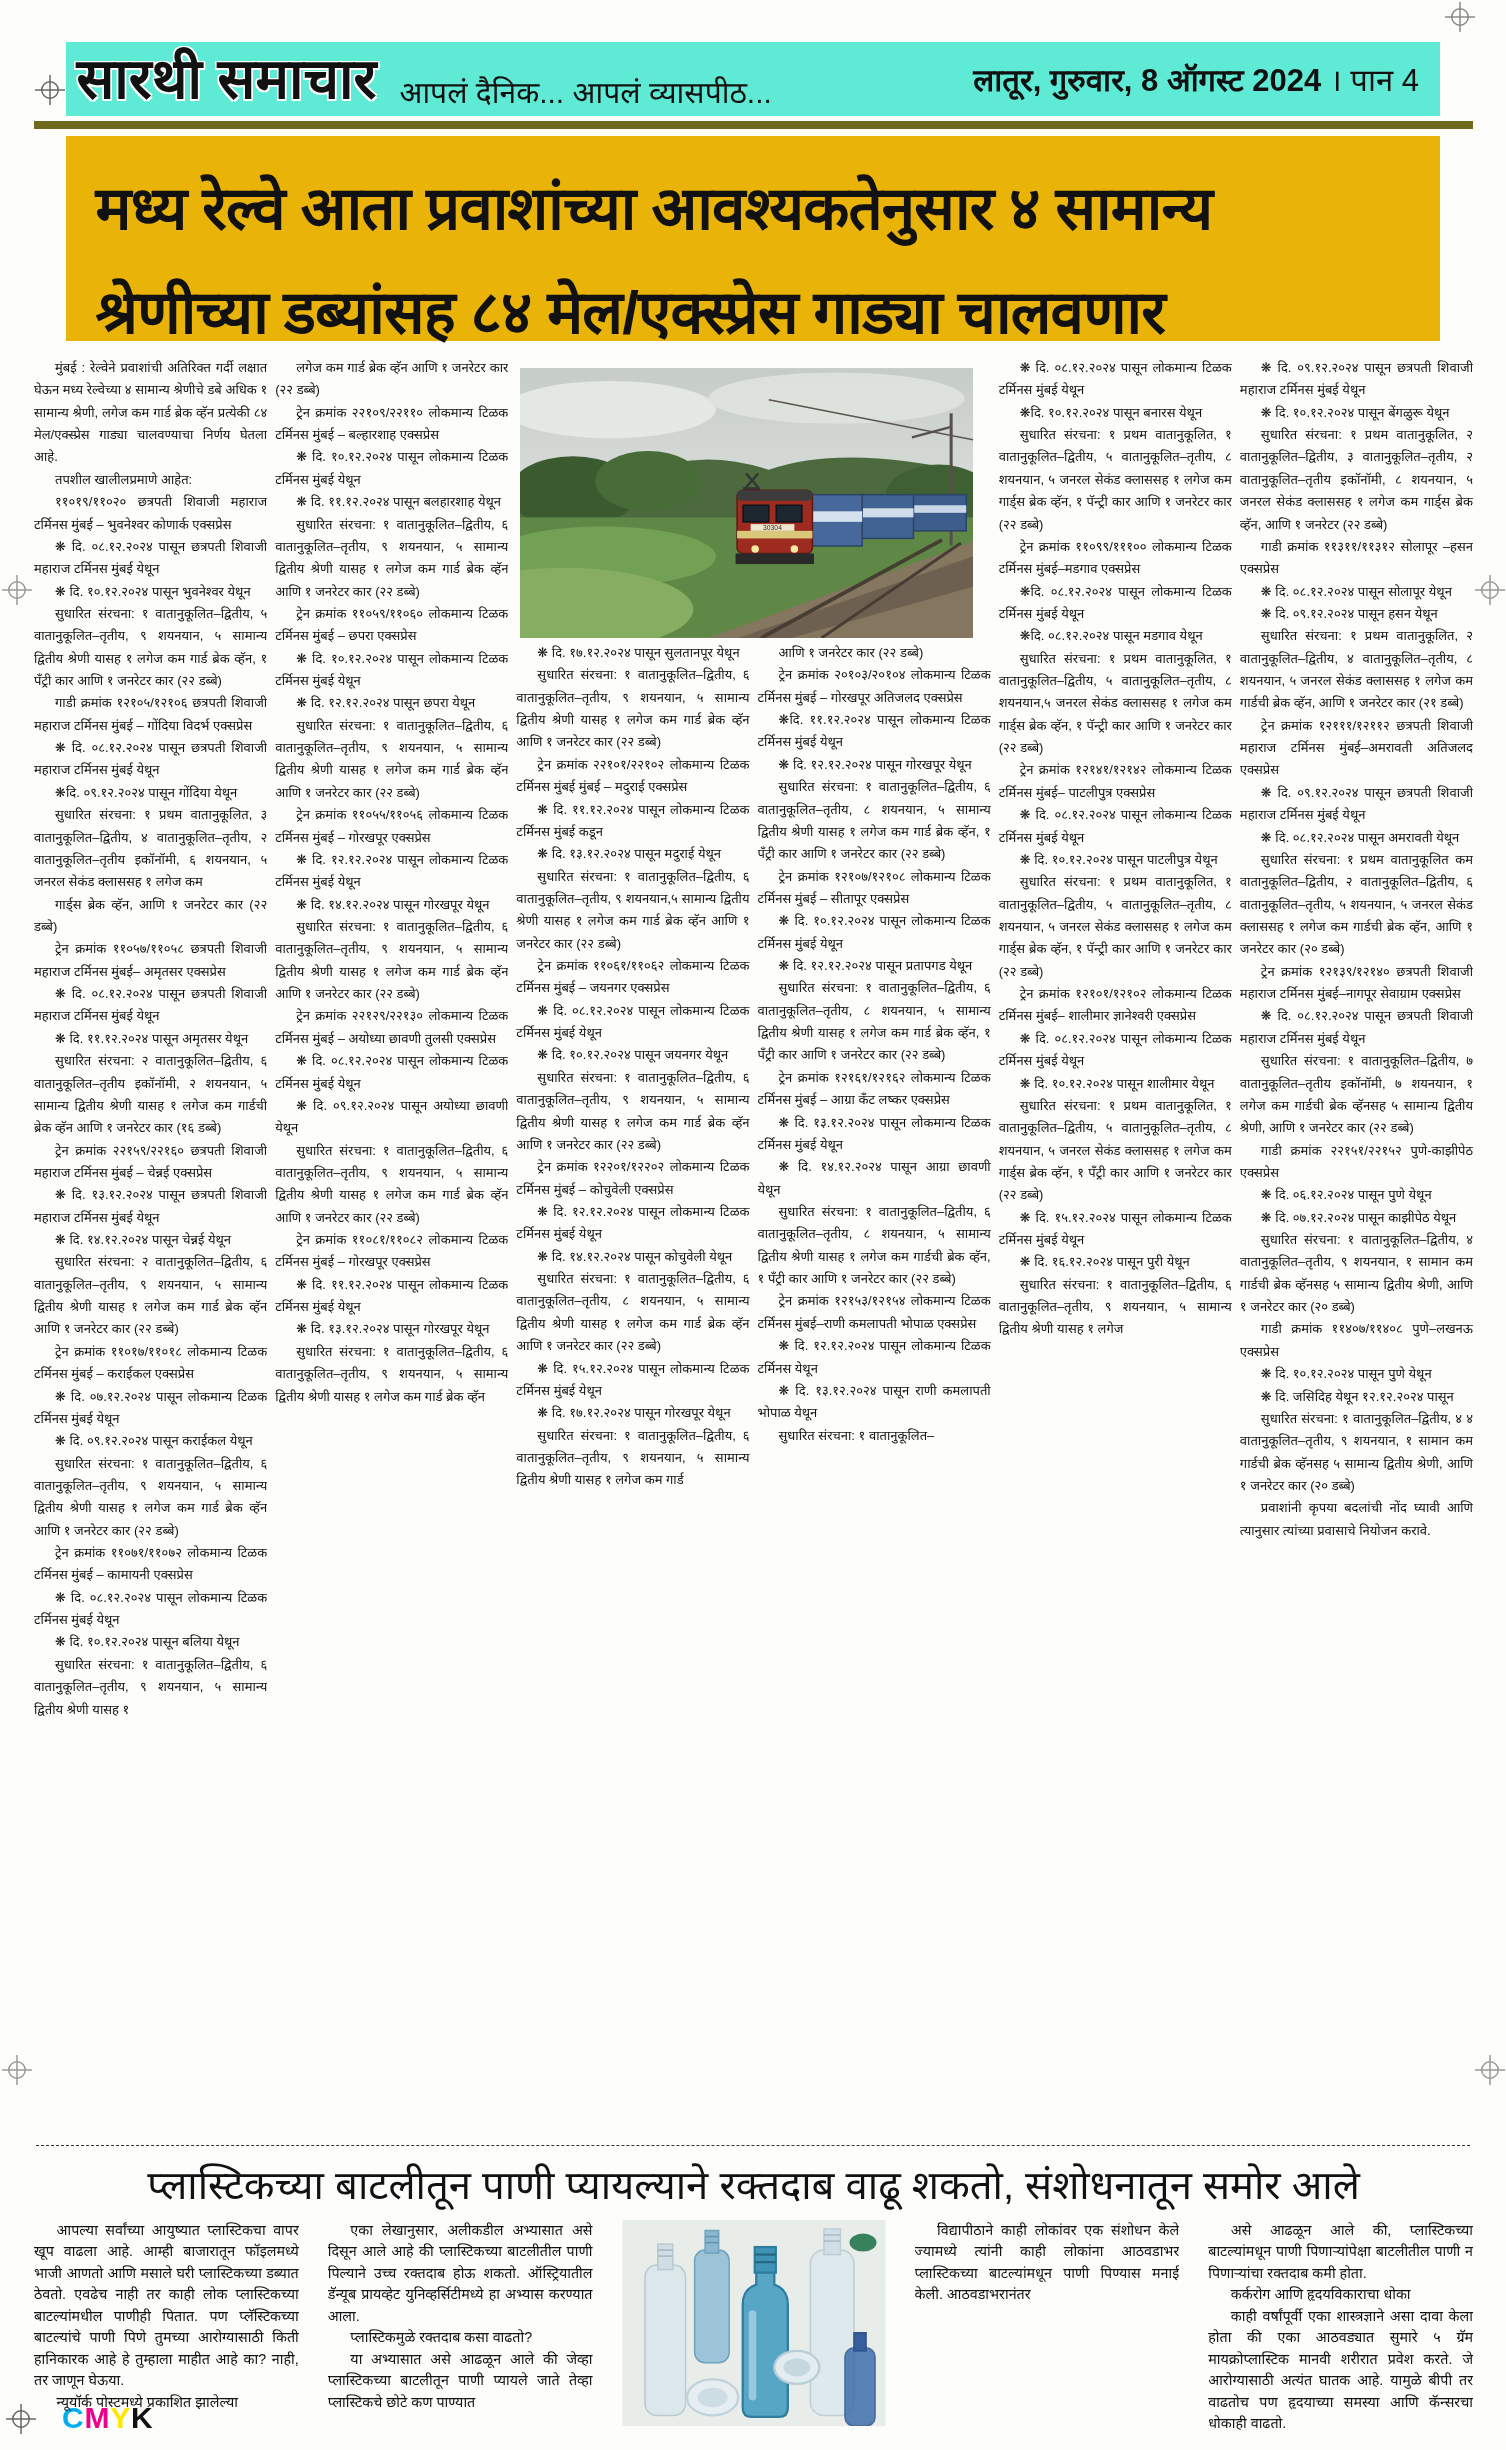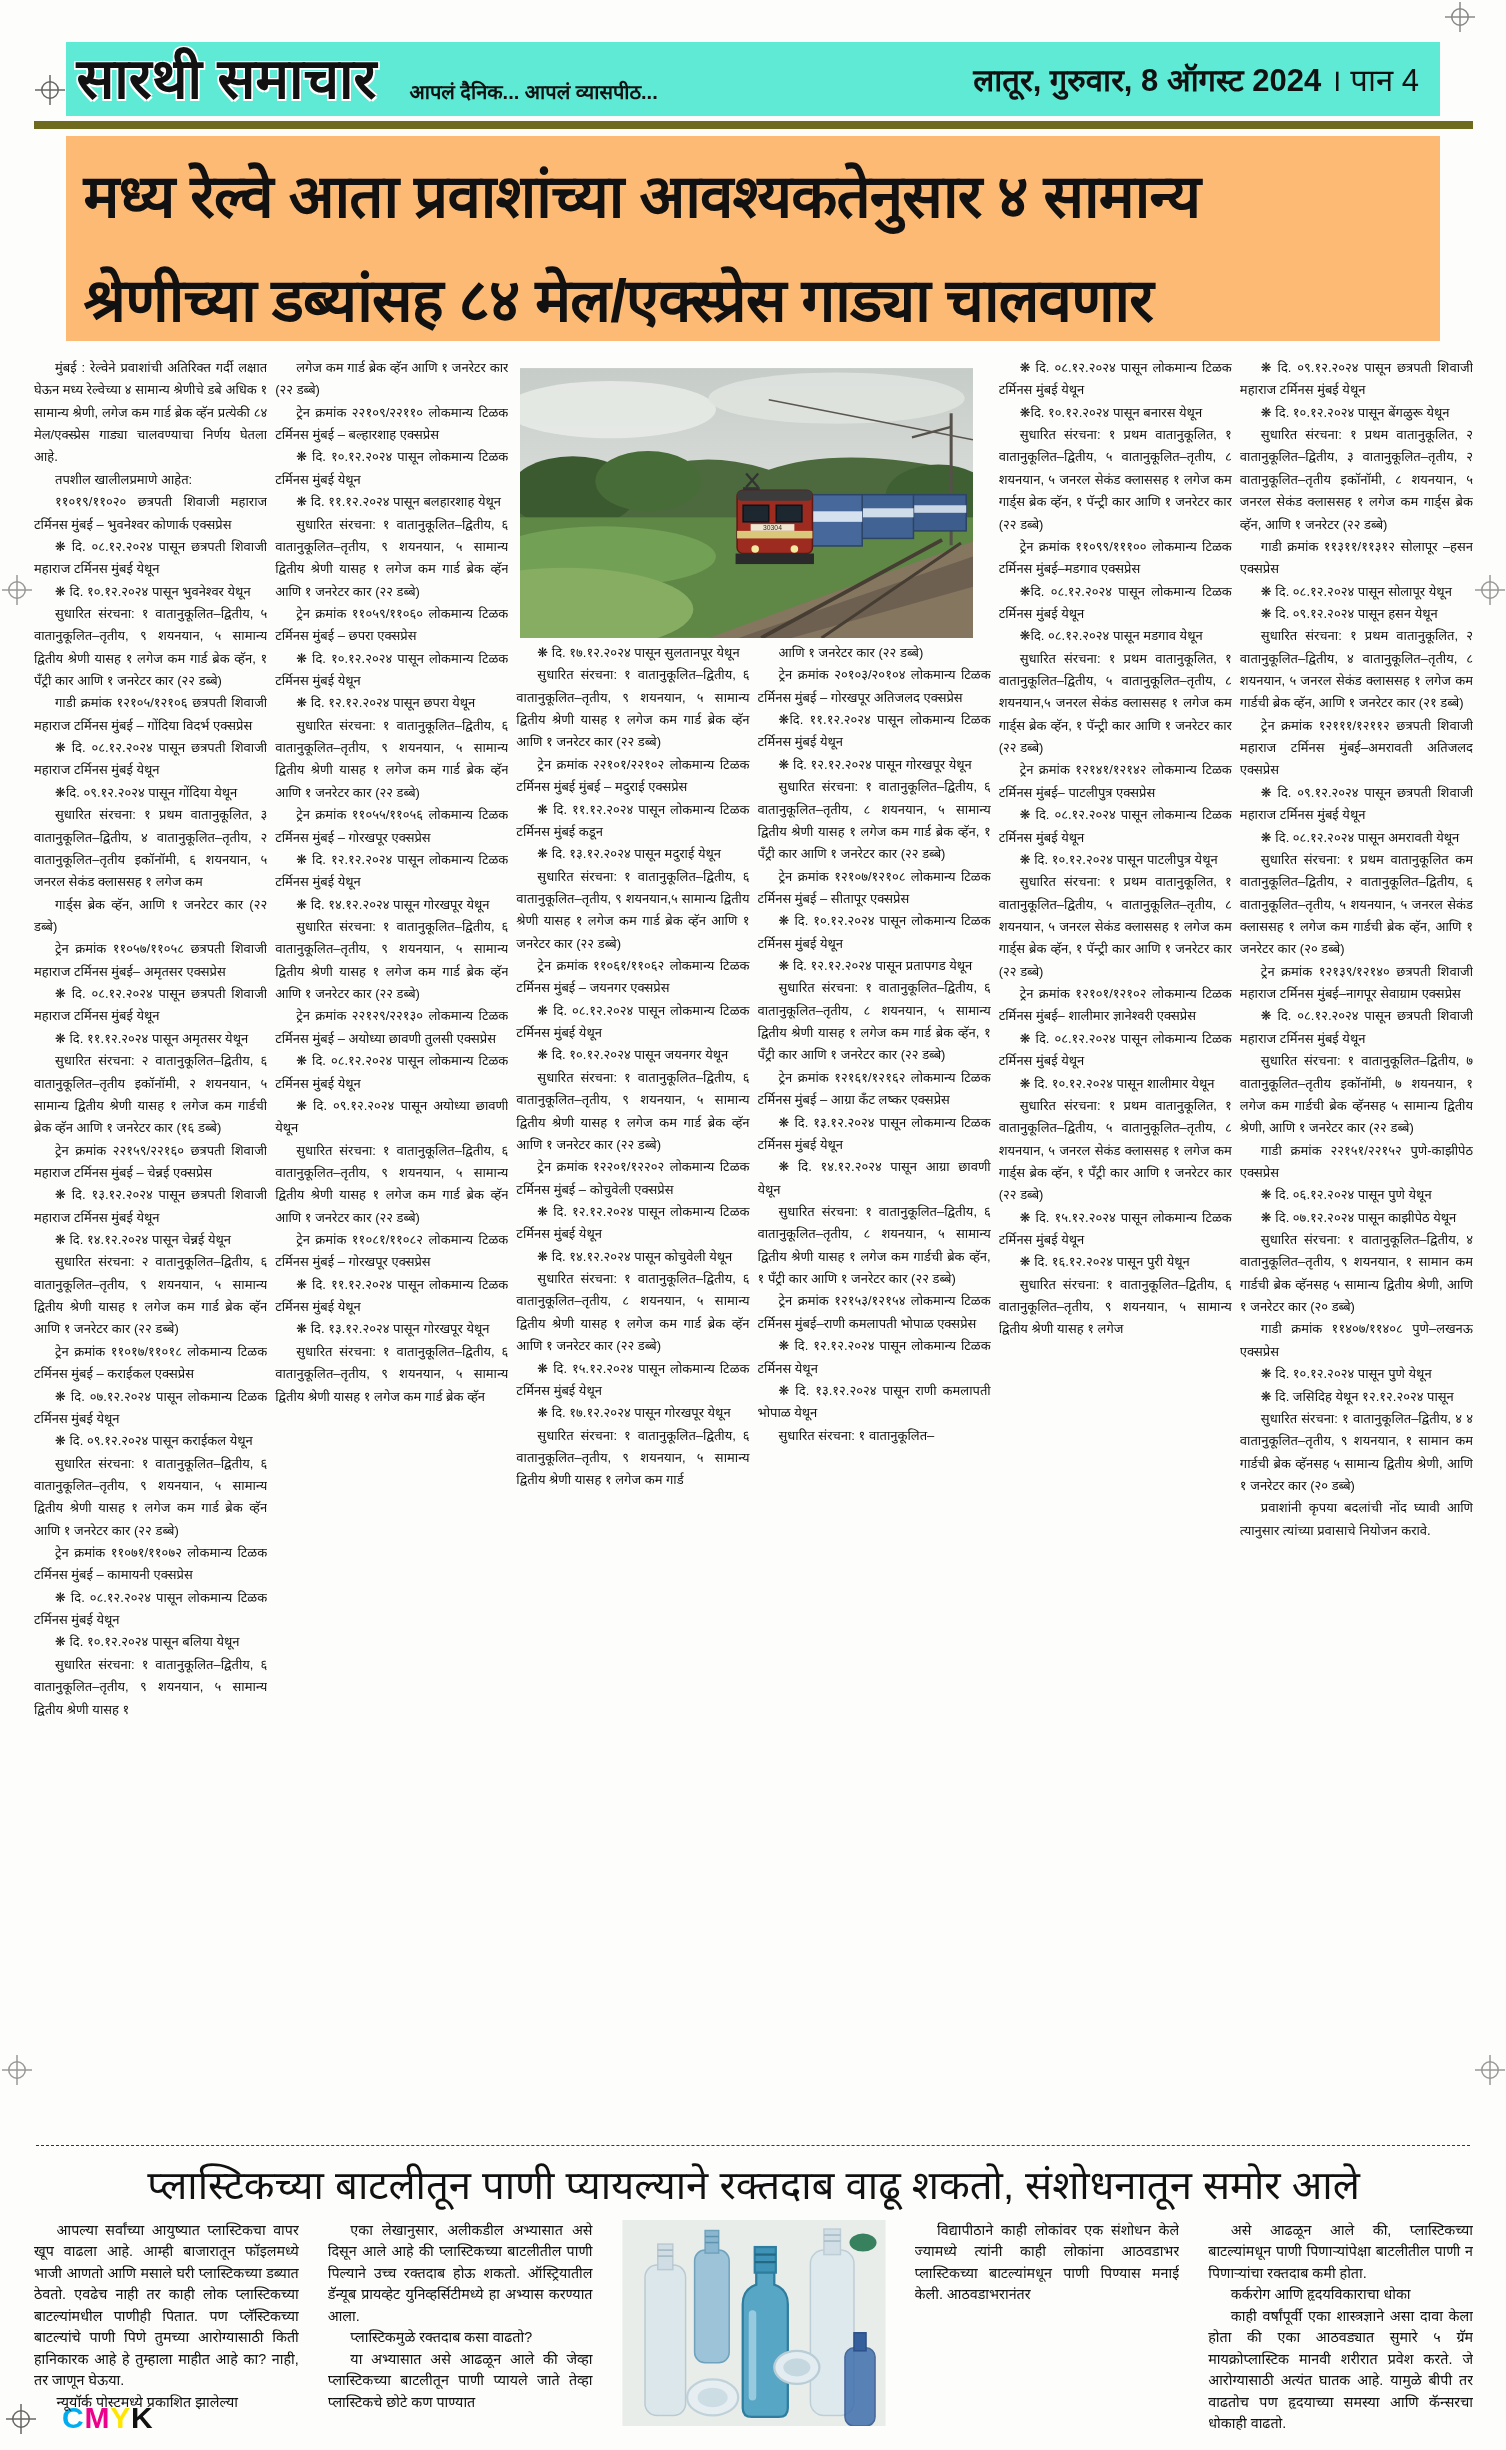--- a/index.html
+++ b/index.html
@@ -9,27 +9,27 @@
   .regmark{position:absolute;width:30px;height:30px;}
   .regmark svg{display:block;}
   .cmyk{position:absolute;font-size:30px;font-weight:bold;letter-spacing:0.8px;
         font-family:"Liberation Sans","DejaVu Sans",sans-serif;}
   .cmyk .c{color:#00aeef;} .cmyk .m{color:#ec008c;} .cmyk .y{color:#ffe600;} .cmyk .k{color:#111;}
   
   .masthead{position:absolute;left:66px;top:42px;width:1374px;height:74px;background:#5eead4;
             display:flex;align-items:center;}
   .paper-name{font-size:56px;font-weight:bold;margin-left:10.5px;line-height:1;
               text-shadow:1.5px 1.5px 0 #fff,-1.5px -1.5px 0 #fff,1.5px -1.5px 0 #fff,-1.5px 1.5px 0 #fff;}
-  .tagline{font-size:20px;font-weight:bold;margin-left:33px;margin-top:25.6px;}
+  .tagline{font-size:30px;font-weight:normal;margin-left:23px;margin-top:25.6px;}
   .dateline-wrap{margin-left:auto;margin-right:21px;font-size:31px;font-weight:bold;white-space:nowrap;}
   .page-label{font-weight:normal;}
   .rule-olive{position:absolute;left:34px;top:121px;width:1439px;height:8.3px;background:#6e6a1e;}
   
-  .lead-hl-box{position:absolute;left:66px;top:136px;width:1374px;height:205px;background:#fdba74;
-               padding:4px;box-sizing:border-box;}
+  .lead-hl-box{position:absolute;left:66px;top:136px;width:1374px;height:205px;background:#eab308;
+               padding:16px;box-sizing:border-box;}
   .lead-hl{font-size:60px;font-weight:bold;line-height:1.62;margin:7.5px 0 0 13.6px;letter-spacing:-0.8px;}
   
   .lead-body{position:absolute;left:34px;top:357px;width:1439px;height:1788px;display:flex;gap:8px;}
   .ncol{flex:1 1 0;min-width:0;font-size:13px;line-height:1.72;text-align:justify;overflow:hidden;}
   .ncol p{margin:0;text-indent:21px;}
   .photo-spacer{height:285px;}
   .train-photo{position:absolute;left:486px;top:10.5px;width:453px;height:270px;}
   .dashed-sep{position:absolute;left:36px;top:2145px;width:1434px;border-top:1.5px dashed #333;}
   
   .second-hl{position:absolute;left:34px;top:2156px;width:1439px;text-align:center;

